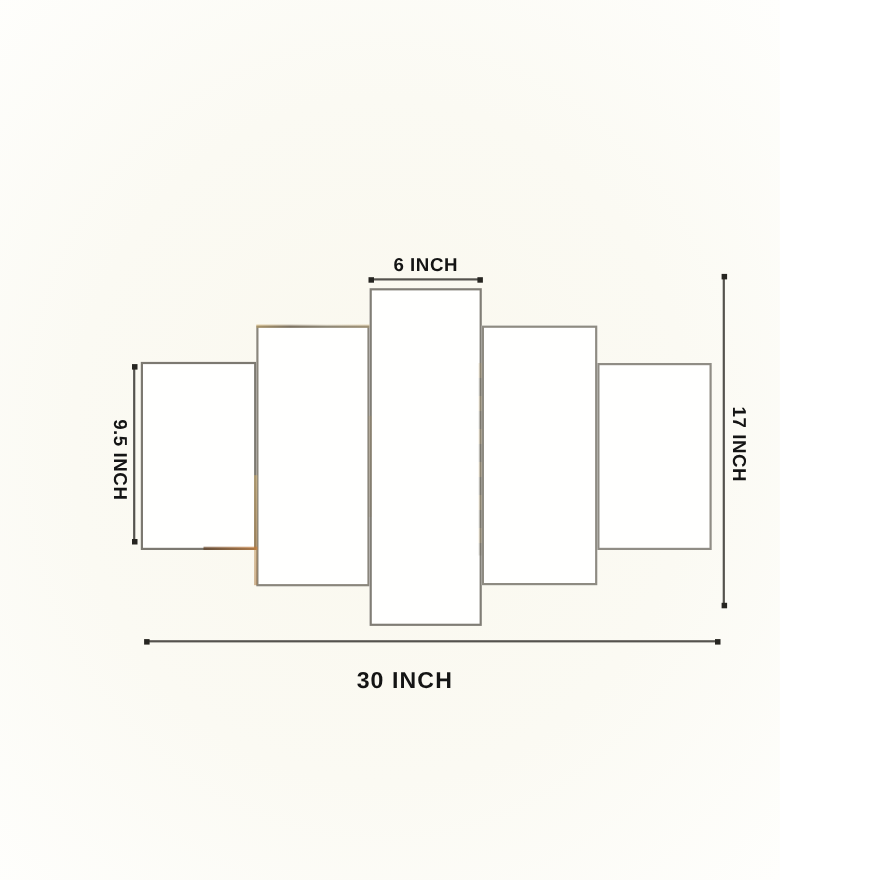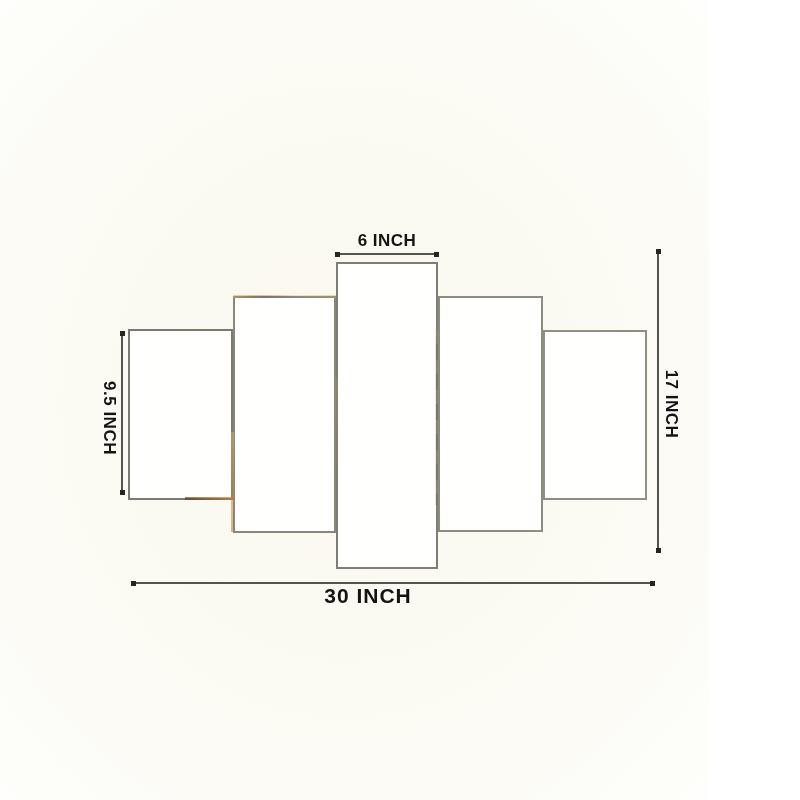--- a/index.html
+++ b/index.html
@@ -71,21 +71,21 @@
   
   .dim-label {
     position: absolute;
     color: #141414;
     font-weight: bold;
     white-space: nowrap;
     letter-spacing: .5px;
     transform: translate(-50%, -50%);
   }
   .label-top    { left: 387px; top: 241px; font-size: 17px; }
-  .label-bottom { left: 368px; top: 596px; font-size: 21px; letter-spacing: 1px; }
+  .label-bottom { left: 368px; top: 619px; font-size: 21px; letter-spacing: 1px; }
   .label-left   { left: 109px; top: 418px; font-size: 17px; transform: translate(-50%, -50%) rotate(90deg); }
   .label-right  { left: 671px; top: 404px; font-size: 17px; transform: translate(-50%, -50%) rotate(90deg); }
 </style>
 </head>
 <body>
 
 <div class="stage">
 
   <div class="panel panel-1"></div>
   <div class="panel panel-2"></div>

